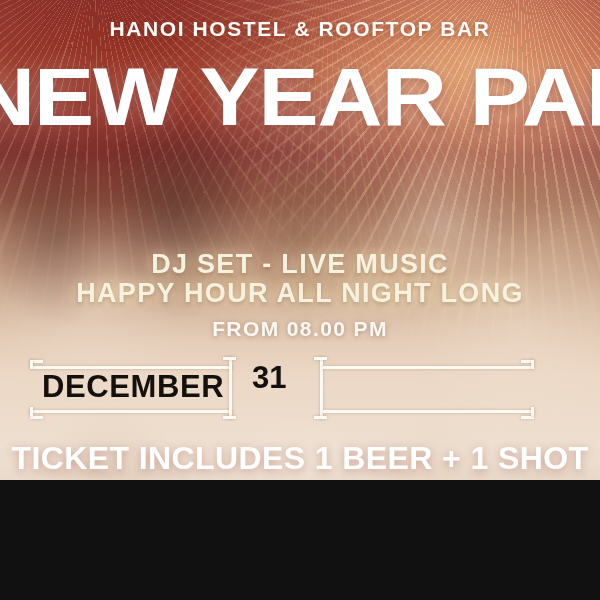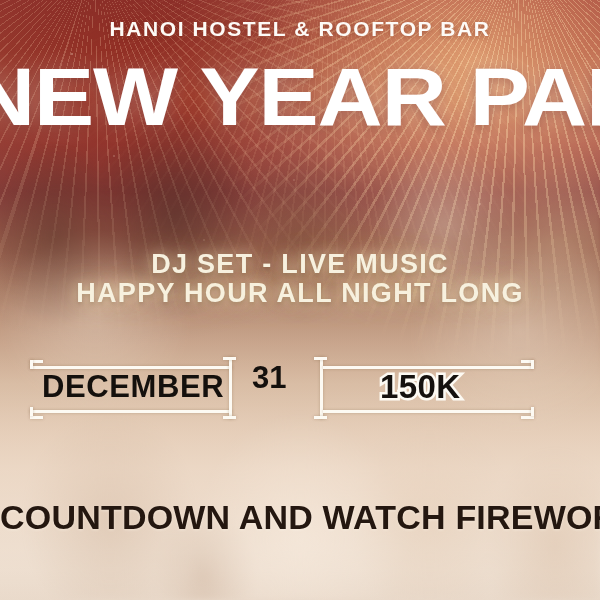--- a/index.html
+++ b/index.html
@@ -3,21 +3,21 @@
 <meta charset="utf-8">
 <style>
   html, body {
     margin: 0;
     padding: 0;
     background: #111;
   }
   #flyer {
     position: relative;
     width: 600px;
-    height: 600px;
+    height: 480px;
     overflow: hidden;
     font-family: "Liberation Sans", sans-serif;
     background: #ec4899;
     user-select: none;
   }
 
   
   .bg-layer {
     position: absolute;
     inset: 0;
@@ -334,20 +334,21 @@
 
     <div class="row" id="venue-line">HANOI HOSTEL &amp; ROOFTOP BAR</div>
 
     <div class="row" id="headline">NEW YEAR PARTY</div>
 
 
     <div class="row cream" id="promo-line-2">HAPPY HOUR ALL NIGHT LONG</div>
 
     <div class="row cream" id="promo-line-1">DJ SET - LIVE MUSIC</div>
 
+    <div class="row" id="time-line">FROM 08.00 PM</div>
 
     <div id="detail-band">
 
       <div class="rule h" style="left:30px;  top:14px; width:202px;"></div>
       <div class="rule h" style="left:30px;  top:58px; width:202px;"></div>
       <div class="cap  h" style="left:30px;  top:8px;"></div>
       <div class="cap  h" style="left:30px;  top:64px;"></div>
       <div class="rule v" style="left:30px;  top:8px;  height:9px;"></div>
       <div class="rule v" style="left:30px;  top:55px; height:9px;"></div>
       <div class="rule v" style="left:229px; top:5px;  height:62px;"></div>
@@ -363,20 +364,20 @@
       <div class="cap  h" style="left:521px; top:8px;"></div>
       <div class="cap  h" style="left:521px; top:64px;"></div>
       <div class="rule v" style="left:531px; top:8px;  height:9px;"></div>
       <div class="rule v" style="left:531px; top:55px; height:9px;"></div>
     </div>
 
     <div class="band-text" id="month-label">DECEMBER</div>
 
     <div class="band-text" id="day-label">31</div>
 
-    <div class="band-text" id="price-label">150K</div>
-
+
+    <div class="row" id="ticket-line">TICKET INCLUDES 1 BEER + 1 SHOT</div>
 
     <div class="row dark" id="outro-line-1">COUNTDOWN AND WATCH FIREWORKS</div>
 
 
   </div>
 </div>
 
 </body></html>

